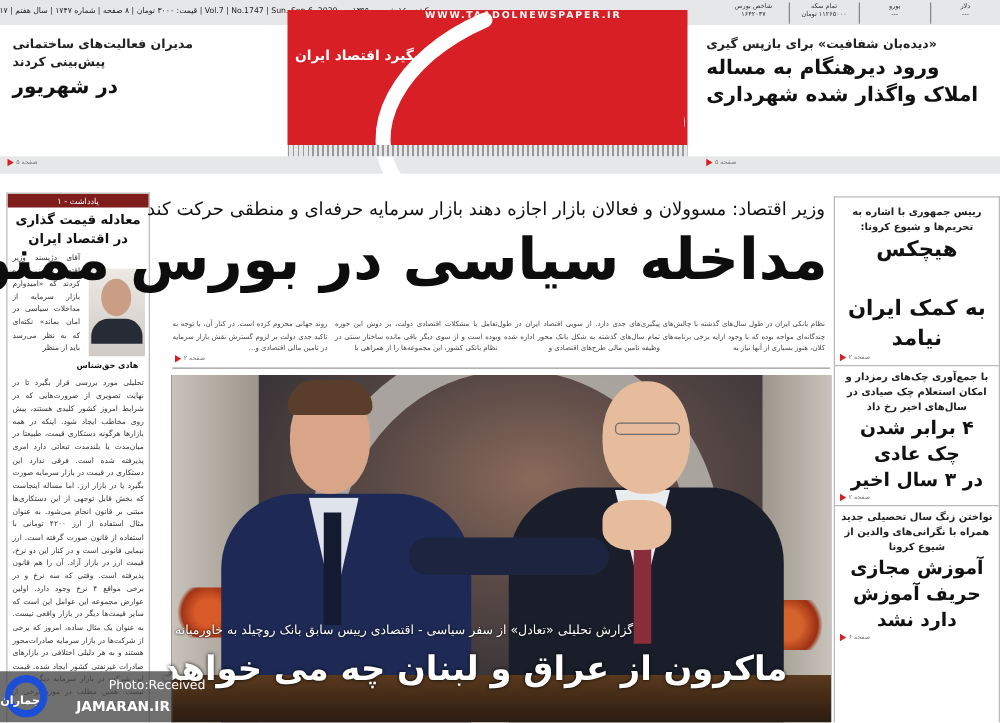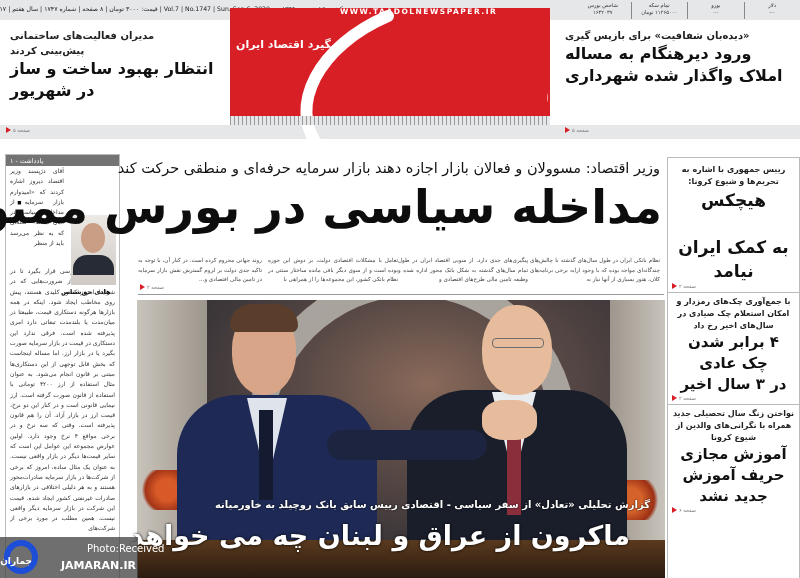--- a/index.html
+++ b/index.html
@@ -26,26 +26,26 @@
 
     
     .teaser { position:absolute; direction:rtl; text-align:left; }
     .t-kicker { font-size:10px; font-weight:bold; line-height:15px; color:#222; }
     .t-title { font-size:16px; font-weight:bold; line-height:22px; color:#111; }
     .page-ref { position:absolute; font-size:5px; color:#777; display:flex; align-items:center; gap:2px; }
     .page-ref .tri { width:0; height:0; border-top:3px solid transparent; border-bottom:3px solid transparent; border-left:5px solid #d81f26; }
 
     
     .lcol { position:absolute; left:5px; top:154px; width:115px; height:424px; border:1px solid #bbb; border-bottom:none; background:#fff; overflow:hidden; }
-    .lcol-head { height:11px; background:#737373; color:#fff; font-size:6.5px; padding:2px 4px; direction:rtl; text-align:left; }
+    .lcol-head { height:11px; background:#7f1d1d; color:#fff; font-size:6.5px; padding:2px 4px; direction:rtl; text-align:center; }
     .lcol-title { font-size:10.5px; font-weight:bold; text-align:center; direction:rtl; line-height:15px; margin:3px 0; }
     .portrait { position:absolute; left:65px; top:60px; width:45px; height:70px; background:linear-gradient(#ece8e4,#cfcac4); }
     .portrait .face { position:absolute; left:10px; top:8px; width:24px; height:30px; border-radius:50%; background:#c99e84; }
     .portrait .suit { position:absolute; left:2px; top:40px; width:41px; height:20px; border-radius:14px 14px 0 0; background:#262b36; }
-    .author { position:absolute; left:55px; top:133px; width:50px; font-size:6.5px; font-weight:bold; text-align:left; direction:rtl; }
+    .author { position:absolute; left:55px; top:133px; width:50px; font-size:6.5px; font-weight:bold; text-align:center; direction:rtl; }
     .lcol-body { font-size:6px; line-height:10.3px; direction:rtl; text-align:justify; color:#333; padding:0 4px; }
     .lcol-body.narrow { width:62px; margin-left:0; }
 
     
     .sub-head { position:absolute; left:140px; top:160px; width:520px; font-size:14.5px; font-weight:normal; direction:rtl; text-align:center; white-space:nowrap; }
     .main-head { position:absolute; left:138px; top:180px; width:524px; font-size:46px; font-weight:bold; direction:rtl; text-align:center; white-space:nowrap; letter-spacing:-1px; color:#0d0d0d; }
     .lead { position:absolute; top:256px; width:130px; font-size:5.6px; line-height:9.5px; color:#444; direction:rtl; text-align:justify; }
     .center-rule { position:absolute; left:138px; top:294px; width:526px; height:1px; background:#999; }
 
     .photo { position:absolute; left:137px; top:300px; width:528px; height:278px; overflow:hidden;
@@ -63,21 +63,21 @@
     .p2-shirt { left:355px; top:92px; width:44px; height:70px; background:#e9ecef; clip-path:polygon(0 0,100% 0,60% 100%,40% 100%); }
     .p2-tie { left:370px; top:105px; width:14px; height:110px; background:#8b2e3c; }
     .p2-head { left:345px; top:5px; width:70px; height:90px; background:#e6bc9c; border-radius:48% 48% 46% 46%; }
     .p2-glasses { left:355px; top:38px; width:52px; height:10px; border:1.5px solid #6d6d6d; border-radius:4px; }
     .p2-hand { left:345px; top:100px; width:55px; height:40px; background:#e6bc9c; border-radius:40%; }
     .elbows { left:190px; top:130px; width:160px; height:30px; background:#1d2440; border-radius:15px; }
     .flowers-l { position:absolute; left:0; top:170px; width:60px; height:40px; background:radial-gradient(circle,#d85a28 0 30%,#a23417 60%,transparent 70%); }
     .flowers-r { position:absolute; right:0; top:180px; width:70px; height:40px; background:radial-gradient(circle,#d4622a 0 30%,#9c2f14 60%,transparent 70%); }
     .table-edge { position:absolute; left:0; top:240px; width:528px; height:38px; background:linear-gradient(#5a3a1e,#2b1b10); }
 
-    .photo-caption-kicker { position:absolute; left:140px; top:499px; width:520px; font-size:10px; font-weight:bold; color:#fff; direction:rtl; text-align:right; padding-right:10px; text-shadow:0 0 2px #000; white-space:nowrap; }
+    .photo-caption-kicker { position:absolute; left:140px; top:499px; width:520px; font-size:10px; font-weight:normal; color:#fff; direction:rtl; text-align:left; padding-right:10px; text-shadow:0 0 2px #000; white-space:nowrap; }
     .photo-caption-title { position:absolute; left:140px; top:520px; width:520px; font-size:27px; font-weight:bold; color:#fff; direction:rtl; text-align:right; padding-right:30px; text-shadow:0 0 3px #000; white-space:nowrap; }
 
     
     .rcol { position:absolute; left:667px; top:157px; width:133px; height:421px; border:1px solid #bbb; border-bottom:none; }
     .r-block { direction:rtl; text-align:center; padding:0 3px; }
     .r-kicker { font-size:8px; font-weight:bold; line-height:12px; color:#222; }
     .r-title { font-size:15px; font-weight:bold; line-height:21px; color:#111; }
     .r-sep { height:1px; background:#bbb; margin:3px 0; }
 
     
@@ -118,40 +118,43 @@
     <path d="M40 140 C 10 100, 40 40, 110 10" stroke="#fff" stroke-width="12" fill="none" stroke-linecap="round"></path>
     <text class="mast-logo-text" x="265" y="95" text-anchor="end" direction="rtl">تعادل</text>
   </svg>
 </div>
 <div class="mast-url" style="left:340px;top:7px;position:absolute;">WWW.TAADOLNEWSPAPER.IR</div>
 <div class="ruler"></div>
 
 <div class="teaser" style="left:10px;top:28px;width:210px;">
   <div class="t-kicker">مدیران فعالیت‌های ساختمانی</div>
   <div class="t-kicker">پیش‌بینی کردند</div>
-  <div class="t-title">انتظار بهبود ساخت و ساز</div>
   <div class="t-title">در شهریور</div>
 </div>
 <div class="page-ref" style="left:6px;top:127px;">
     <span class="tri"></span>
     <span>صفحه ۵</span>
   </div>
 
 <div class="teaser" style="left:565px;top:28px;width:230px;">
   <div class="t-kicker">«دیده‌بان شفافیت» برای بازپس گیری</div>
   <div class="t-title">ورود دیرهنگام به مساله</div>
   <div class="t-title">املاک واگذار شده شهرداری</div>
 </div>
 <div class="page-ref" style="left:565px;top:127px;">
     <span class="tri"></span>
     <span>صفحه ۵</span>
   </div>
 
 <div class="lcol">
   <div class="lcol-head">یادداشت - ۱</div>
+  <div class="lcol-title">
+    <div>معادله قیمت گذاری</div>
+    <div>در اقتصاد ایران</div>
+  </div>
   <div class="portrait">
     <div class="face"></div>
       <div class="suit"></div>
   </div>
   <div class="author">هادی حق‌شناس</div>
   <div class="lcol-body narrow" style="height:96px;overflow:hidden;">آقای دژپسند وزیر اقتصاد دیروز اشاره کردند که «امیدوارم بازار سرمایه از مداخلات سیاسی در امان بماند» نکته‌ای که به نظر می‌رسد باید از منظر</div>
   <div class="lcol-body" style="margin-top:4px;">تحلیلی مورد بررسی قرار بگیرد تا در نهایت تصویری از ضرورت‌هایی که در شرایط امروز کشور کلیدی هستند، پیش روی مخاطب ایجاد شود. اینکه در همه بازارها هرگونه دستکاری قیمت، طبیعتا در میان‌مدت یا بلندمدت تبعاتی دارد امری پذیرفته شده است. فرقی ندارد این دستکاری در قیمت در بازار سرمایه صورت بگیرد یا در بازار ارز. اما مساله اینجاست که بخش قابل توجهی از این دستکاری‌ها مبتنی بر قانون انجام می‌شود. به عنوان مثال استفاده از ارز ۴۲۰۰ تومانی با استفاده از قانون صورت گرفته است. ارز نیمایی قانونی است و در کنار این دو نرخ، قیمت ارز در بازار آزاد. آن را هم قانون پذیرفته است. وقتی که سه نرخ و در برخی مواقع ۴ نرخ وجود دارد. اولین عوارض مجموعه این عوامل این است که سایر قیمت‌ها دیگر در بازار واقعی نیست. به عنوان یک مثال ساده، امروز که برخی از شرکت‌ها در بازار سرمایه صادرات‌محور هستند و به هر دلیلی اختلافی در بازارهای صادرات غیرنفتی کشور ایجاد شده. قیمت این شرکت در بازار سرمایه دیگر واقعی نیست. همین مطلب در مورد برخی از شرکت‌های</div>
 </div>
 
 <div class="sub-head">وزیر اقتصاد: مسوولان و فعالان بازار اجازه دهند بازار سرمایه حرفه‌ای و منطقی حرکت کند</div>
@@ -209,21 +212,21 @@
   </div>
   <div class="page-ref" style="position:relative;left:4px;">
       <span class="tri"></span>
       <span>صفحه ۲</span>
     </div>
   <div class="r-sep"></div>
   <div class="r-block">
     <div class="r-kicker">نواختن زنگ سال تحصیلی جدید همراه با نگرانی‌های والدین از شیوع کرونا</div>
     <div class="r-title">آموزش مجازی</div>
     <div class="r-title">حریف آموزش</div>
-    <div class="r-title">جدید نشد</div>
+    <div class="r-title">دارد نشد</div>
   </div>
   <div class="page-ref" style="position:relative;left:4px;">
       <span class="tri"></span>
       <span>صفحه ۶</span>
     </div>
 </div>
 
 <div class="watermark">
   <div class="wm-logo">جماران</div>
   <div class="wm-line1">Photo:Received</div>

